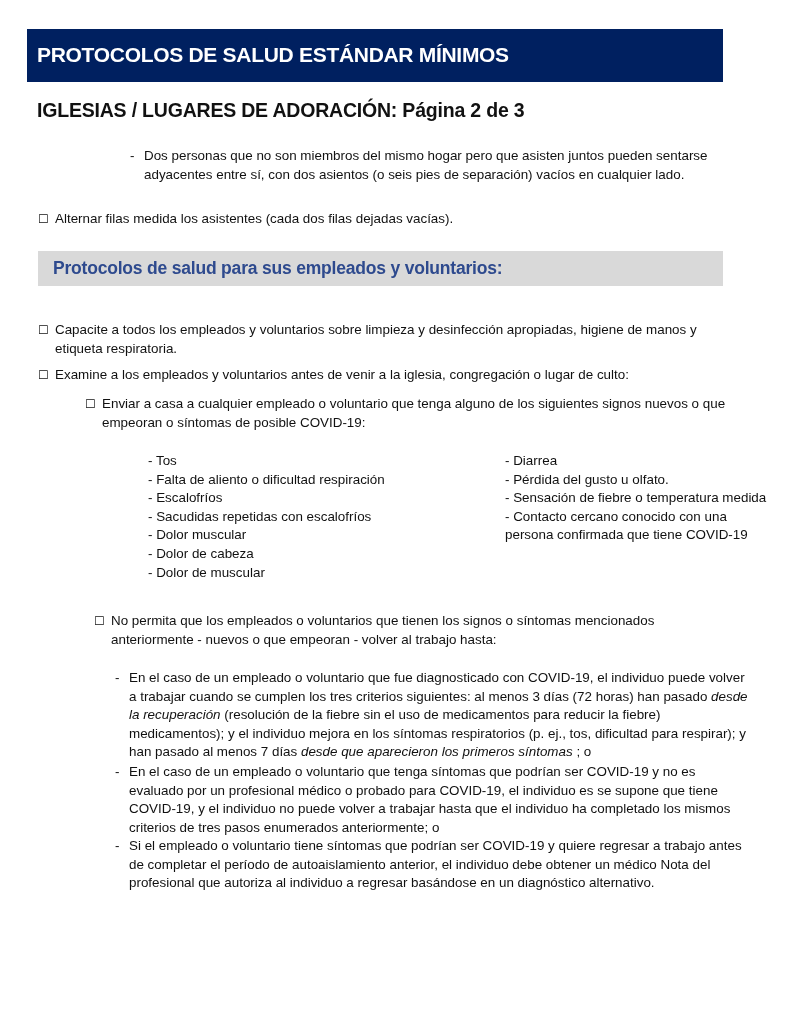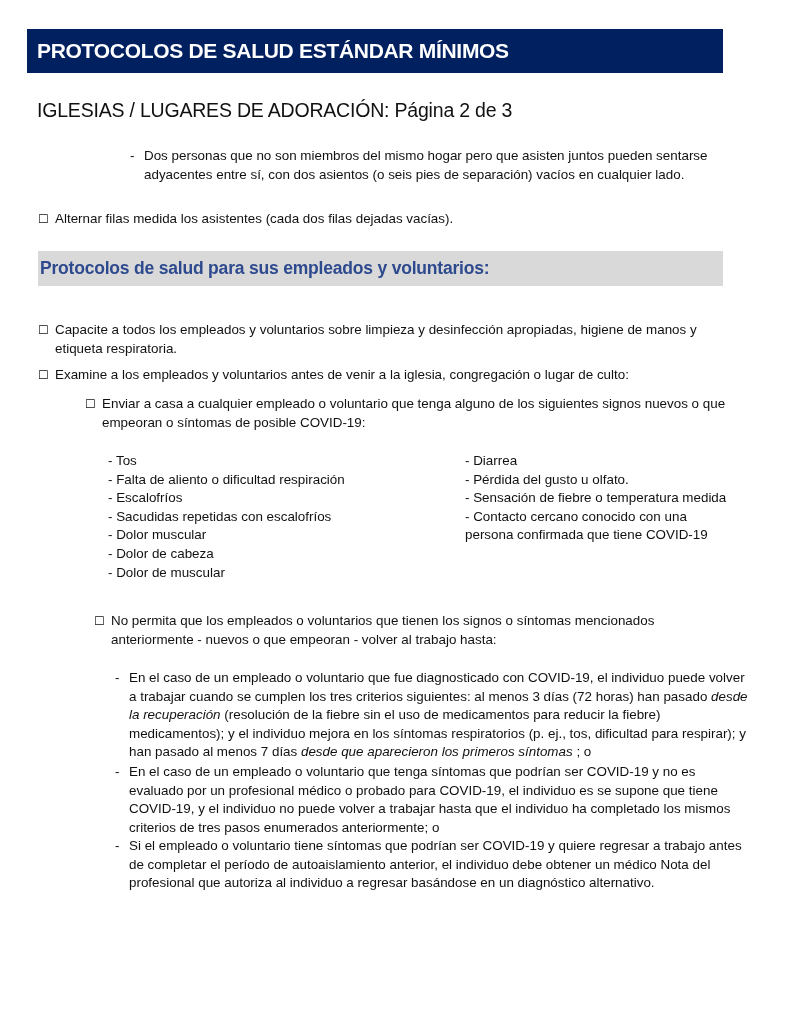--- a/index.html
+++ b/index.html
@@ -2,43 +2,43 @@
 <html><head>
   <meta charset="utf-8">
   <style>
     html, body { margin: 0; padding: 0; background: #ffffff; }
     body {
       width: 791px; height: 1023px; position: relative; overflow: hidden;
       font-family: "Liberation Sans", sans-serif; color: #111111;
       font-size: 13.4px; line-height: 18.6px;
     }
     .banner {
-      position: absolute; left: 27px; top: 29px; width: 696px; height: 44px;
+      position: absolute; left: 27px; top: 29px; width: 696px; height: 53px;
       background: #002060; box-sizing: border-box; padding-left: 10px;
       display: flex; align-items: center;
     }
     .banner-title {
       color: #ffffff; font-weight: bold; font-size: 21px; letter-spacing: -0.3px;
     }
     .page-heading {
-      position: absolute; left: 37px; top: 101px; font-weight: normal;
+      position: absolute; left: 37px; top: 101px; font-weight: bold;
       font-size: 19.5px; color: #111; letter-spacing: -0.2px;
     }
     .dash-item { position: absolute; display: flex; }
     .dash { width: 14px; flex: none; }
     .cb-item { position: absolute; display: flex; }
     .cb { width: 17px; flex: none; font-size: 12px; }
     .section-bar {
       position: absolute; left: 38px; top: 251px; width: 685px; height: 35px;
-      background: #d9d9d9; box-sizing: border-box; padding-left: 2px;
+      background: #d9d9d9; box-sizing: border-box; padding-left: 15px;
       display: flex; align-items: center;
     }
     .section-title { color: #2e4a8e; font-weight: bold; font-size: 17.5px; letter-spacing: -0.2px; }
     .symptom-col { position: absolute; }
-    .symptom-col div { white-space: nowrap; }
+    .symptom-col div { white-space: nowrap; margin-left: 40px; }
     em { font-style: italic; }
   </style>
 </head>
 <body>
 
 <div class="banner">
   <span class="banner-title">PROTOCOLOS DE SALUD ESTÁNDAR MÍNIMOS</span>
 </div>
 
 <div class="page-heading">IGLESIAS / LUGARES DE ADORACIÓN: Página 2 de 3</div>

